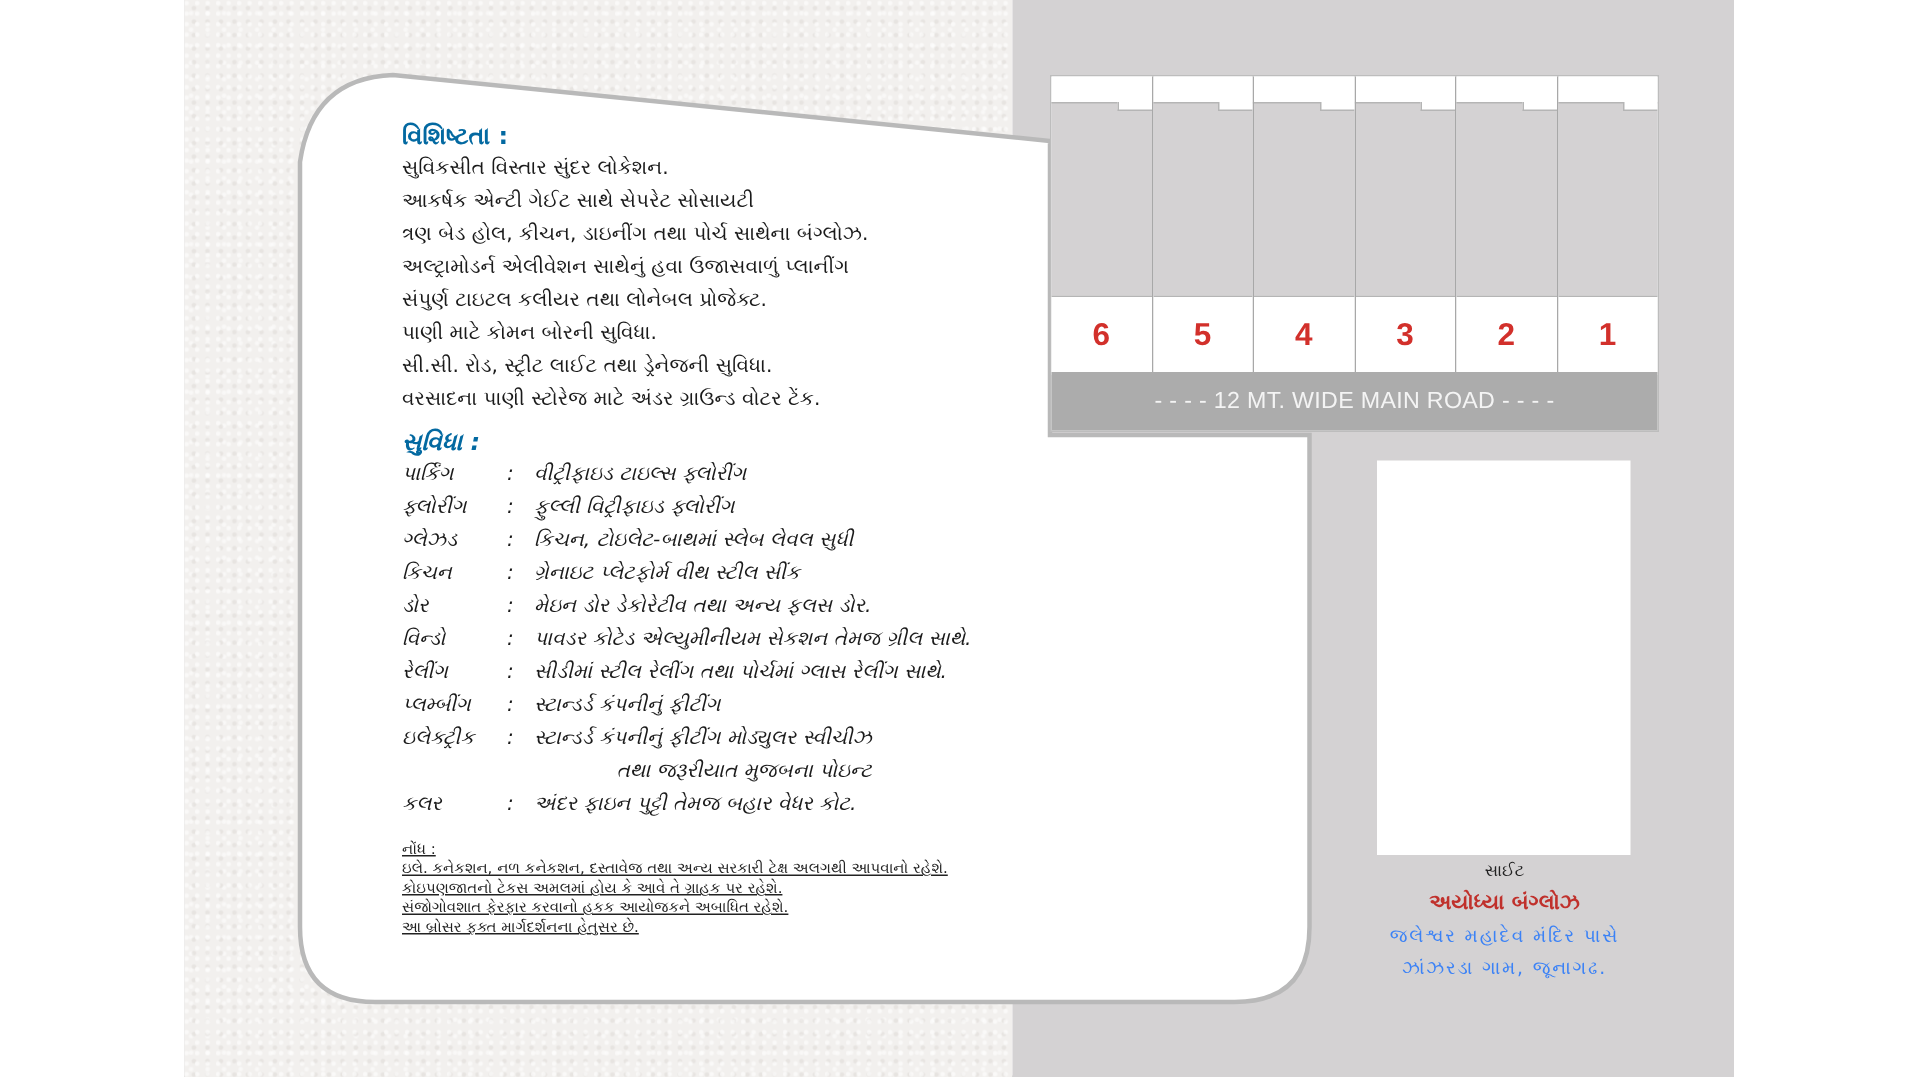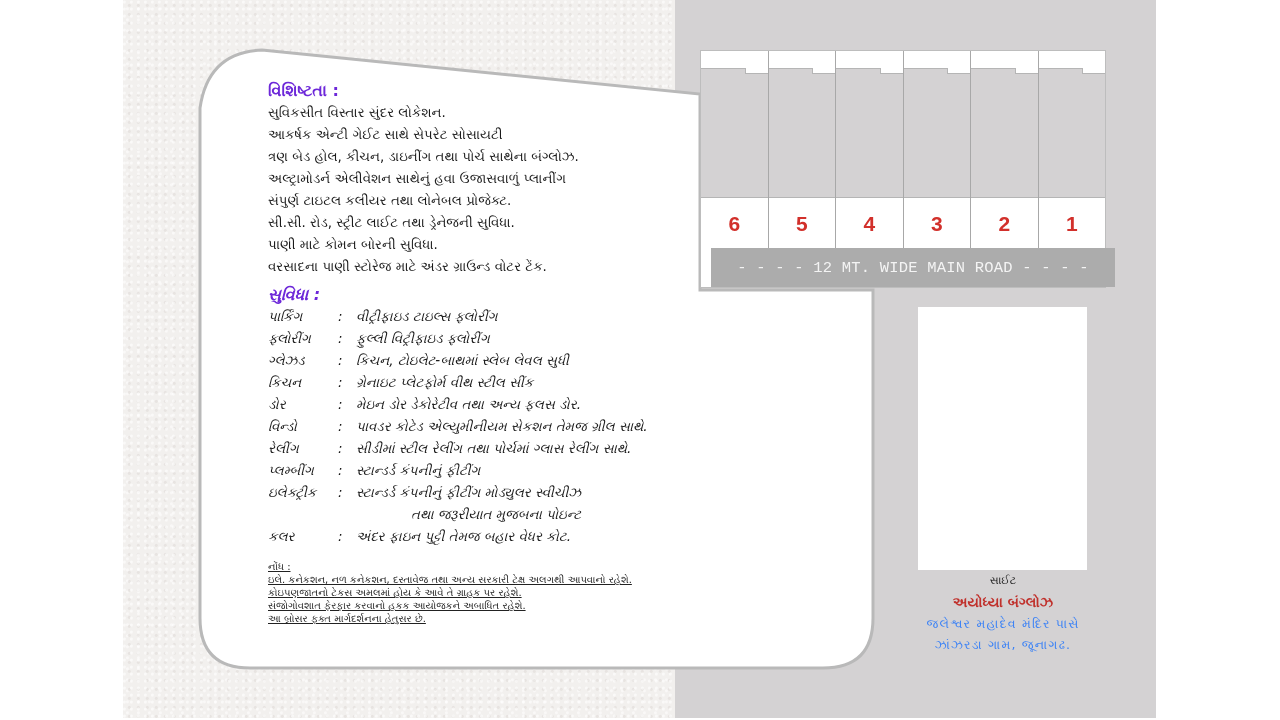--- a/index.html
+++ b/index.html
@@ -9,38 +9,38 @@
     background-color:#f2f0ee;
     background-image:
       radial-gradient(circle at 20% 30%, rgba(255,255,255,0.6) 0 1px, transparent 2px),
       radial-gradient(circle at 70% 60%, rgba(210,205,200,0.35) 0 1px, transparent 2px),
       radial-gradient(circle at 40% 80%, rgba(255,255,255,0.5) 0 1px, transparent 2px);
     background-size:7px 7px, 9px 9px, 11px 11px; }
   .gray-side { position:absolute; left:675px; top:0; width:481px; height:718px; background:#d4d2d3; }
   svg.panel { position:absolute; left:0; top:0; }
 
   .content { position:absolute; left:268px; top:80px; width:420px; color:#1a1a1a; }
-  .heading { font-family:"DejaVu Sans", sans-serif; font-weight:bold; color:#6d28d9; font-size:16px; line-height:22px; }
+  .heading { font-family:"DejaVu Sans", sans-serif; font-weight:bold; color:#0369a1; font-size:16px; line-height:22px; }
   .feature { font-size:13.4px; line-height:22px; white-space:nowrap; }
   .amenities { margin-top:6px;font-style:italic; }
   .amenity { display:flex; font-size:13.4px; line-height:22px; white-space:nowrap; }
   .amenity .label { width:70px; }
   .amenity .colon { width:18px; }
   .amenity .val { display:flex; flex-direction:column;align-items:flex-end; }
   .notes { margin-top:12px; font-size:10px; line-height:13px; color:#222;text-decoration:underline; }
 
   .map { position:absolute; left:700px; top:50px; width:406px; height:238px; border:1px solid #bdbdbd; box-sizing:border-box; background:#fff; }
   .plots { position:absolute; left:0; top:0; width:404px; height:198px; display:flex; }
   .plot { flex:1; position:relative; border-right:1px solid #a8a8a8; }
   .plot:last-child { border-right:none; }
   .plot .top { position:absolute; left:0; right:0; top:0; height:17px; background:#fff; }
   .plot .body { position:absolute; left:0; right:0; top:17px; height:129px; background:#d4d2d3; border-top:1px solid #b5b5b5; }
   .plot .notch { position:absolute; right:0; top:17px; width:22px; height:5px; background:#fff; border-left:1px solid #b5b5b5; border-bottom:1px solid #b5b5b5; }
   .plot .num { position:absolute; left:0; right:0; top:146px; height:52px; background:#fff; border-top:1px solid #b5b5b5; display:flex; align-items:center; justify-content:center; color:#d2302b; font-weight:bold; font-size:21px; font-family:"Liberation Sans", sans-serif; }
-  .road { position:absolute; left:10px; bottom:0; width:404px; height:39px; background:#acacac; color:#f4f4f4; font-family:Liberation Mono, monospace; font-size:15.5px; display:flex; align-items:center; justify-content:center; letter-spacing:0.2px; }
+  .road { position:absolute; left:0; bottom:0; width:404px; height:39px; background:#acacac; color:#f4f4f4; font-family:Liberation Sans, sans-serif; font-size:15.5px; display:flex; align-items:center; justify-content:center; letter-spacing:0.2px; }
 
   .site-box { position:absolute; left:918px; top:307px; width:169px; height:263px; background:#ffffff; }
   .site-caption { position:absolute; left:900px; top:571px; width:206px; text-align:center; }
   .site-label { font-size:11px; line-height:20px; color:#222; }
   .site-name { font-size:14px; line-height:22px; color:#c0312c; font-weight:bold; }
   .site-addr { font-size:12.5px; line-height:21px; color:#3b82f6; letter-spacing:1.2px; }
 </style>
 </head>
 <body>
 
@@ -53,22 +53,22 @@
 </svg>
 
 <div class="content">
   <div class="heading">વિશિષ્ટતા :</div>
   <div>
     <div class="feature">સુવિકસીત વિસ્તાર સુંદર લોકેશન.</div>
     <div class="feature">આકર્ષક એન્ટી ગેઈટ સાથે સેપરેટ સોસાયટી</div>
     <div class="feature">ત્રણ બેડ હોલ, કીચન, ડાઇનીંગ તથા પોર્ચ સાથેના બંગ્લોઝ.</div>
     <div class="feature">અલ્ટ્રામોડર્ન એલીવેશન સાથેનું હવા ઉજાસવાળું પ્લાનીંગ</div>
     <div class="feature">સંપુર્ણ ટાઇટલ કલીયર તથા લોનેબલ પ્રોજેક્ટ.</div>
+    <div class="feature">પાણી માટે કોમન બોરની સુવિધા.</div>
     <div class="feature">સી.સી. રોડ, સ્ટ્રીટ લાઈટ તથા ડ્રેનેજની સુવિધા.</div>
-    <div class="feature">પાણી માટે કોમન બોરની સુવિધા.</div>
     <div class="feature">વરસાદના પાણી સ્ટોરેજ માટે અંડર ગ્રાઉન્ડ વોટર ટેંક.</div>
   </div>
 
   <div class="amenities">
     <div class="heading">સુવિધા :</div>
 
     <div class="amenity">
       <span class="label">પાર્કિંગ</span>
       <span class="colon">:</span>
       <span class="val">

